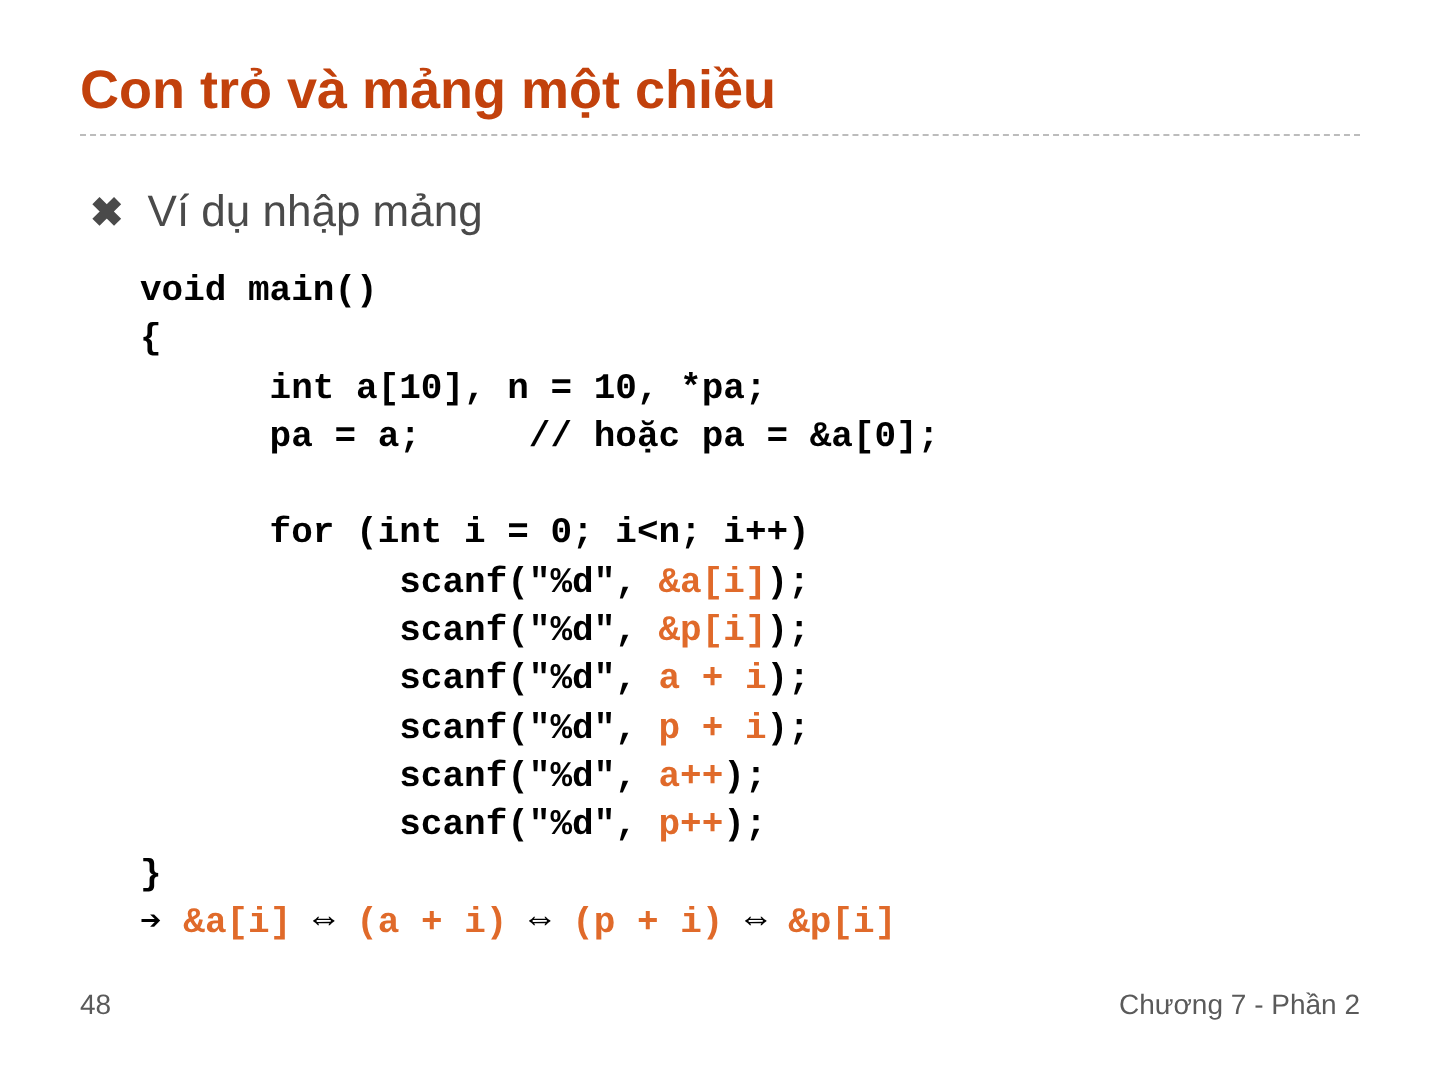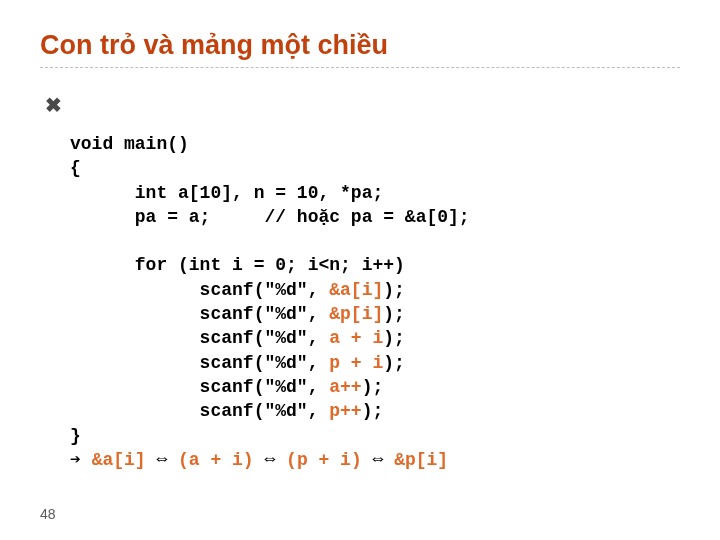--- a/index.html
+++ b/index.html
@@ -44,50 +44,52 @@
     font-weight: bold;
     color: #000;
     line-height: 1.35;
     margin-top: 15px;
     margin-left: 30px;
     white-space: pre;
   }
   .code-block .orange { color: #e06a2a; }
   .footer {
     position: absolute;
-    bottom: 18px;
+    bottom: 30px;
     left: 40px;
     right: 40px;
     display: flex;
     justify-content: space-between;
     font-size: 14px;
     color: #5a5a5a;
     text-align: right;
   }
 </style>
 </head>
 <body>
 
 <h1 class="title">Con trỏ và mảng một chiều</h1>
 <hr class="title-rule">
 
 <div class="bullet-row">
   <span class="bullet-icon">✖</span>
+  <span class="bullet-text">Ví dụ nhập mảng</span>
 </div>
 
 <div class="code-block"><span>void main()</span>
 <span>{</span>
 <span>      int a[10], n = 10, *pa;</span>
 <span>      pa = a;     // hoặc pa = &amp;a[0];</span>
 <span></span>
 <span>      for (int i = 0; i&lt;n; i++)</span>
 <span><span>            scanf("%d", </span><span class="orange">&amp;a[i]</span><span>);</span></span>
 <span><span>            scanf("%d", </span><span class="orange">&amp;p[i]</span><span>);</span></span>
 <span><span>            scanf("%d", </span><span class="orange">a + i</span><span>);</span></span>
 <span><span>            scanf("%d", </span><span class="orange">p + i</span><span>);</span></span>
 <span><span>            scanf("%d", </span><span class="orange">a++</span><span>);</span></span>
 <span><span>            scanf("%d", </span><span class="orange">p++</span><span>);</span></span>
 <span>}</span>
 <span><span>➔ </span><span class="orange">&amp;a[i]</span><span> ⇔ </span><span class="orange">(a + i)</span><span> ⇔ </span><span class="orange">(p + i)</span><span> ⇔ </span><span class="orange">&amp;p[i]</span></span></div>
 
 <div class="footer">
   <span>48</span>
+  <span>Chương 7 - Phần 2</span>
 </div>
 
 </body></html>

